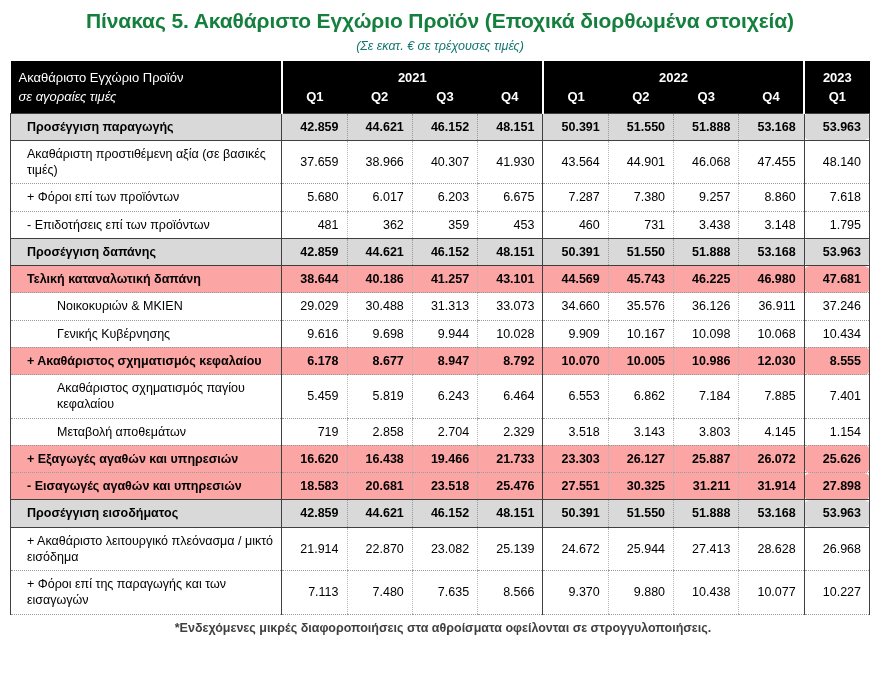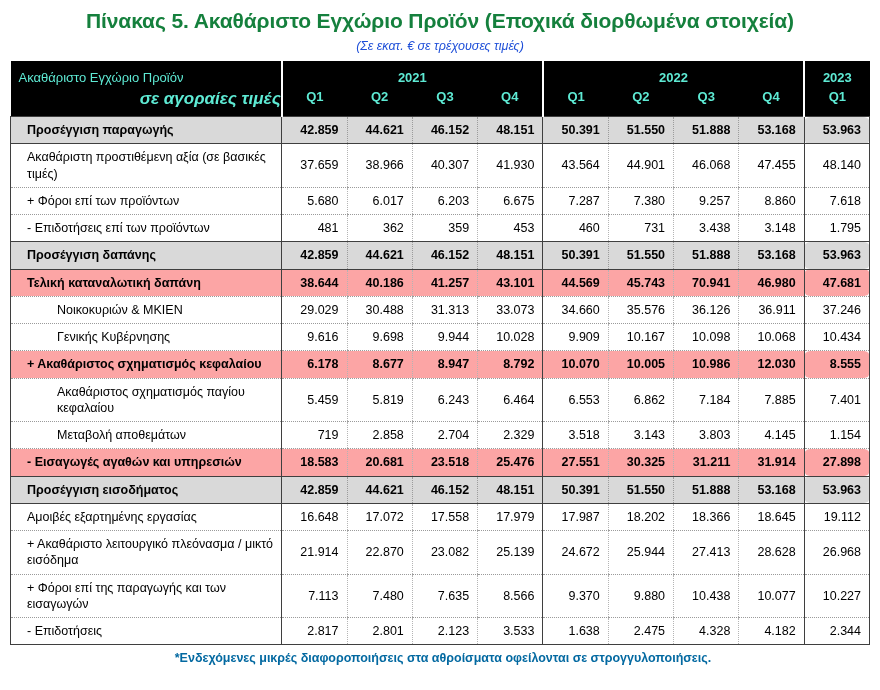--- a/index.html
+++ b/index.html
@@ -21,56 +21,56 @@
     font-size: 21px;
     font-weight: bold;
     color: #15803d;
     padding-top: 9px;
     letter-spacing: -0.1px;
   }
   .subtitle {
     text-align: center;
     font-size: 12.5px;
     font-style: italic;
-    color: #1d4ed8;
+    color: #0f766e;
     padding-top: 6px;
     padding-bottom: 8px;
   }
   .table-wrap {
     padding: 0 10px;
   }
   table.gdp {
     width: 860px;
     border-collapse: collapse;
     table-layout: fixed;
     font-size: 12.5px;
   }
   table.gdp col.lbl  { width: 270px; }
   table.gdp col.q    { width: 65px; }
 
   
   thead td, thead th {
     background: #000000;
-    color: #5eead4;
+    color: #ffffff;
     border: none;
     padding: 0;
   }
   .hdr-title {
     text-align: left;
     font-size: 13px;
     font-weight: normal;
     padding: 7px 0 2px 8px;
     vertical-align: bottom;
     height: 26px;
   }
   .hdr-sub {
-    text-align: right;
-    font-size: 17px;
+    text-align: left;
+    font-size: 13px;
     font-style: italic;
-    font-weight: bold;
+    font-weight: normal;
     padding: 2px 0 7px 8px;
     vertical-align: top;
     height: 26px;
   }
   .hdr-year {
     text-align: center;
     font-size: 13px;
     font-weight: bold;
     vertical-align: bottom;
     padding-bottom: 2px;
@@ -122,21 +122,21 @@
   .hang { padding-left: 16px; }
 
   tr.firstrow td { border-top: 1.5px solid #3f3f3f; }
   tr.lastrow  td { border-bottom: 1.5px solid #3f3f3f; }
 
   .footnote {
     text-align: center;
     font-size: 12.5px;
     font-weight: bold;
     padding-top: 6px;
-    color: #0369a1;
+    color: #404040;
     margin-left: 6px;
   }
 </style>
 </head>
 <body>
 
 <div id="page">
 
   <div class="title">Πίνακας 5. Ακαθάριστο Εγχώριο Προϊόν (Εποχικά διορθωμένα στοιχεία)</div>
   <div class="subtitle">(Σε εκατ. € σε τρέχουσες τιμές)</div>
@@ -237,21 +237,21 @@
             <td class="num grpstart last">53.963</td>
           </tr>
           <tr class="tint">
             <td class="lbl hang">Τελική καταναλωτική δαπάνη</td>
             <td class="num grpstart">38.644</td>
             <td class="num">40.186</td>
             <td class="num">41.257</td>
             <td class="num">43.101</td>
             <td class="num grpstart">44.569</td>
             <td class="num">45.743</td>
-            <td class="num">70.941</td>
+            <td class="num">46.225</td>
             <td class="num">46.980</td>
             <td class="num grpstart last">47.681</td>
           </tr>
           <tr>
             <td class="lbl ind2">Νοικοκυριών &amp; ΜΚΙΕΝ</td>
             <td class="num grpstart">29.029</td>
             <td class="num">30.488</td>
             <td class="num">31.313</td>
             <td class="num">33.073</td>
             <td class="num grpstart">34.660</td>
@@ -302,20 +302,32 @@
             <td class="num">2.858</td>
             <td class="num">2.704</td>
             <td class="num">2.329</td>
             <td class="num grpstart">3.518</td>
             <td class="num">3.143</td>
             <td class="num">3.803</td>
             <td class="num">4.145</td>
             <td class="num grpstart last">1.154</td>
           </tr>
           <tr class="tint">
+            <td class="lbl hang">+ Εξαγωγές αγαθών και υπηρεσιών</td>
+            <td class="num grpstart">16.620</td>
+            <td class="num">16.438</td>
+            <td class="num">19.466</td>
+            <td class="num">21.733</td>
+            <td class="num grpstart">23.303</td>
+            <td class="num">26.127</td>
+            <td class="num">25.887</td>
+            <td class="num">26.072</td>
+            <td class="num grpstart last">25.626</td>
+          </tr>
+          <tr class="tint">
             <td class="lbl hang">-  Εισαγωγές αγαθών και υπηρεσιών</td>
             <td class="num grpstart">18.583</td>
             <td class="num">20.681</td>
             <td class="num">23.518</td>
             <td class="num">25.476</td>
             <td class="num grpstart">27.551</td>
             <td class="num">30.325</td>
             <td class="num">31.211</td>
             <td class="num">31.914</td>
             <td class="num grpstart last">27.898</td>
@@ -326,32 +338,20 @@
             <td class="num">44.621</td>
             <td class="num">46.152</td>
             <td class="num">48.151</td>
             <td class="num grpstart">50.391</td>
             <td class="num">51.550</td>
             <td class="num">51.888</td>
             <td class="num">53.168</td>
             <td class="num grpstart last">53.963</td>
           </tr>
           <tr>
-            <td class="lbl ind1">Αμοιβές εξαρτημένης εργασίας</td>
-            <td class="num grpstart">16.648</td>
-            <td class="num">17.072</td>
-            <td class="num">17.558</td>
-            <td class="num">17.979</td>
-            <td class="num grpstart">17.987</td>
-            <td class="num">18.202</td>
-            <td class="num">18.366</td>
-            <td class="num">18.645</td>
-            <td class="num grpstart last">19.112</td>
-          </tr>
-          <tr>
             <td class="lbl hang">+ Ακαθάριστο λειτουργικό πλεόνασμα / μικτό εισόδημα</td>
             <td class="num grpstart">21.914</td>
             <td class="num">22.870</td>
             <td class="num">23.082</td>
             <td class="num">25.139</td>
             <td class="num grpstart">24.672</td>
             <td class="num">25.944</td>
             <td class="num">27.413</td>
             <td class="num">28.628</td>
             <td class="num grpstart last">26.968</td>
@@ -361,30 +361,18 @@
             <td class="num grpstart">7.113</td>
             <td class="num">7.480</td>
             <td class="num">7.635</td>
             <td class="num">8.566</td>
             <td class="num grpstart">9.370</td>
             <td class="num">9.880</td>
             <td class="num">10.438</td>
             <td class="num">10.077</td>
             <td class="num grpstart last">10.227</td>
           </tr>
-          <tr class="lastrow">
-            <td class="lbl hang">- Επιδοτήσεις</td>
-            <td class="num grpstart">2.817</td>
-            <td class="num">2.801</td>
-            <td class="num">2.123</td>
-            <td class="num">3.533</td>
-            <td class="num grpstart">1.638</td>
-            <td class="num">2.475</td>
-            <td class="num">4.328</td>
-            <td class="num">4.182</td>
-            <td class="num grpstart last">2.344</td>
-          </tr>
         </tbody>
     </table>
   </div>
 
   <div class="footnote">*Ενδεχόμενες μικρές διαφοροποιήσεις στα αθροίσματα οφείλονται σε στρογγυλοποιήσεις.</div>
 </div>
 
 </body></html>

